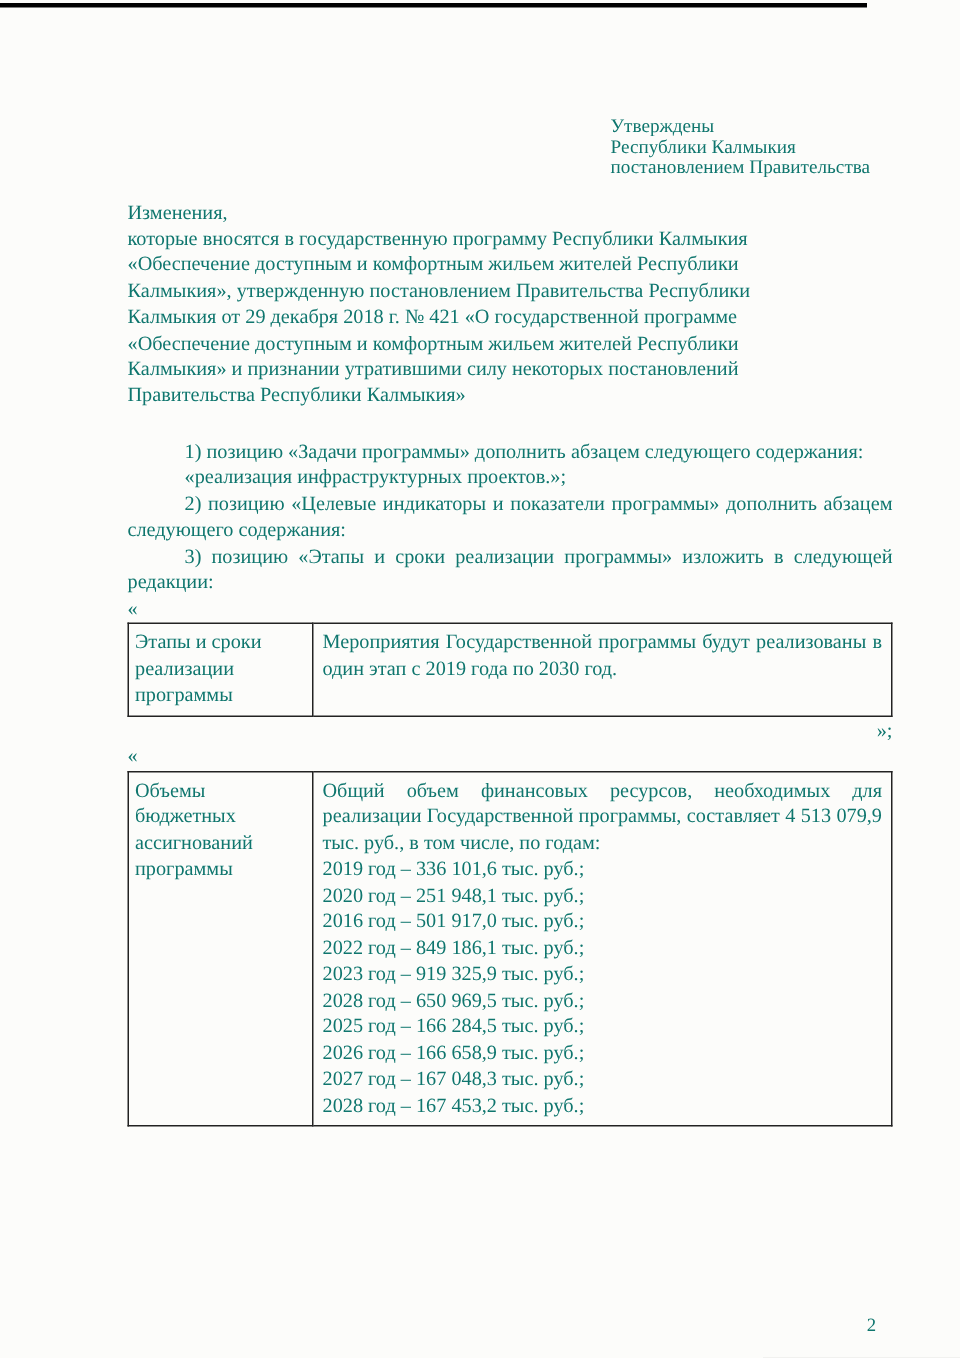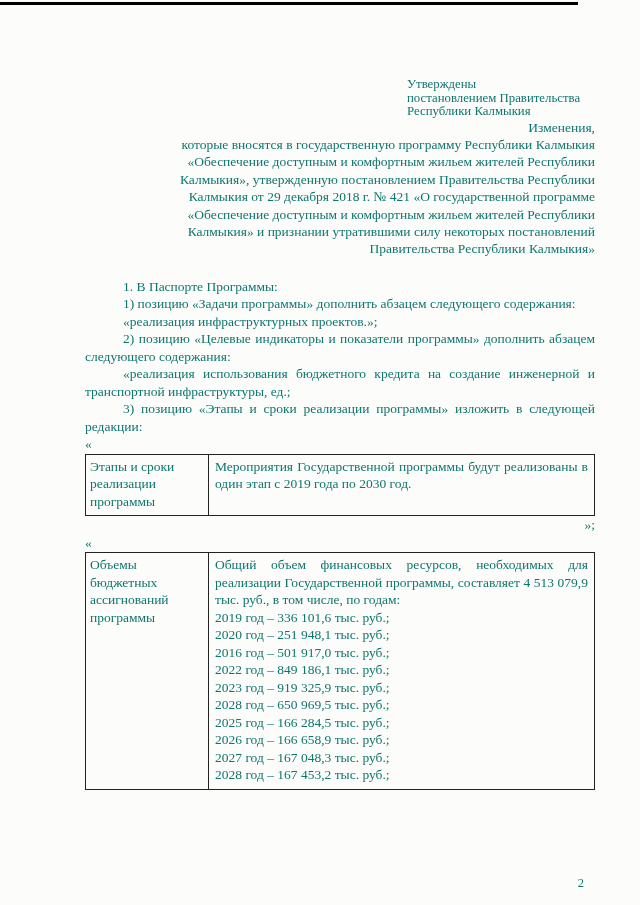--- a/index.html
+++ b/index.html
@@ -26,21 +26,22 @@
     padding: 78px 45px 0 85px;
     font-size: 13.5px;
     line-height: 17.4px;
   }
   .approval {
     margin-left: 322px;
     font-size: 12.8px;
     line-height: 13.5px;
   }
   .title {
-    text-align: right;
+    margin-top: 14px;
+    text-align: left;
     white-space: pre-line;
     line-height: 17.4px;
   }
   .bodytext { margin-top: 20px; }
   .para {
     text-align: justify;
     text-indent: 38px;
     line-height: 17.5px;
   }
   .para.noindent { text-indent: 0; }
@@ -74,39 +75,37 @@
 </head>
 <body>
 
 <div class="page">
   <div class="scan-line"></div>
 
   <div class="content">
 
     <div class="approval">
       <div>Утверждены</div>
+      <div>Республики Калмыкия</div>
       <div>постановлением Правительства</div>
-      <div>Республики Калмыкия</div>
     </div>
 
     <div class="title">Изменения,
 которые вносятся в государственную программу Республики Калмыкия
 «Обеспечение доступным и комфортным жильем жителей Республики
 Калмыкия», утвержденную постановлением Правительства Республики
 Калмыкия от 29 декабря 2018 г. № 421 «О государственной программе
 «Обеспечение доступным и комфортным жильем жителей Республики
 Калмыкия» и признании утратившими силу некоторых постановлений
 Правительства Республики Калмыкия»</div>
 
     <div class="bodytext">
-      <p class="para">1. В Паспорте Программы:</p>
       <p class="para">1) позицию «Задачи программы» дополнить абзацем следующего содержания:</p>
       <p class="para">«реализация инфраструктурных проектов.»;</p>
       <p class="para">2) позицию «Целевые индикаторы и показатели программы» дополнить абзацем следующего содержания:</p>
-      <p class="para">«реализация использования бюджетного кредита на создание инженерной и транспортной инфраструктуры, ед.;</p>
       <p class="para">3) позицию «Этапы и сроки реализации программы» изложить в следующей редакции:</p>
       <p class="para noindent">«</p>
 
       <table class="doc-table">
         <tbody>
           <tr>
             <td class="c1">Этапы и сроки реализации программы</td>
             <td class="c2">Мероприятия Государственной программы будут реализованы в один этап с 2019 года по 2030 год.</td>
           </tr>
         </tbody>

